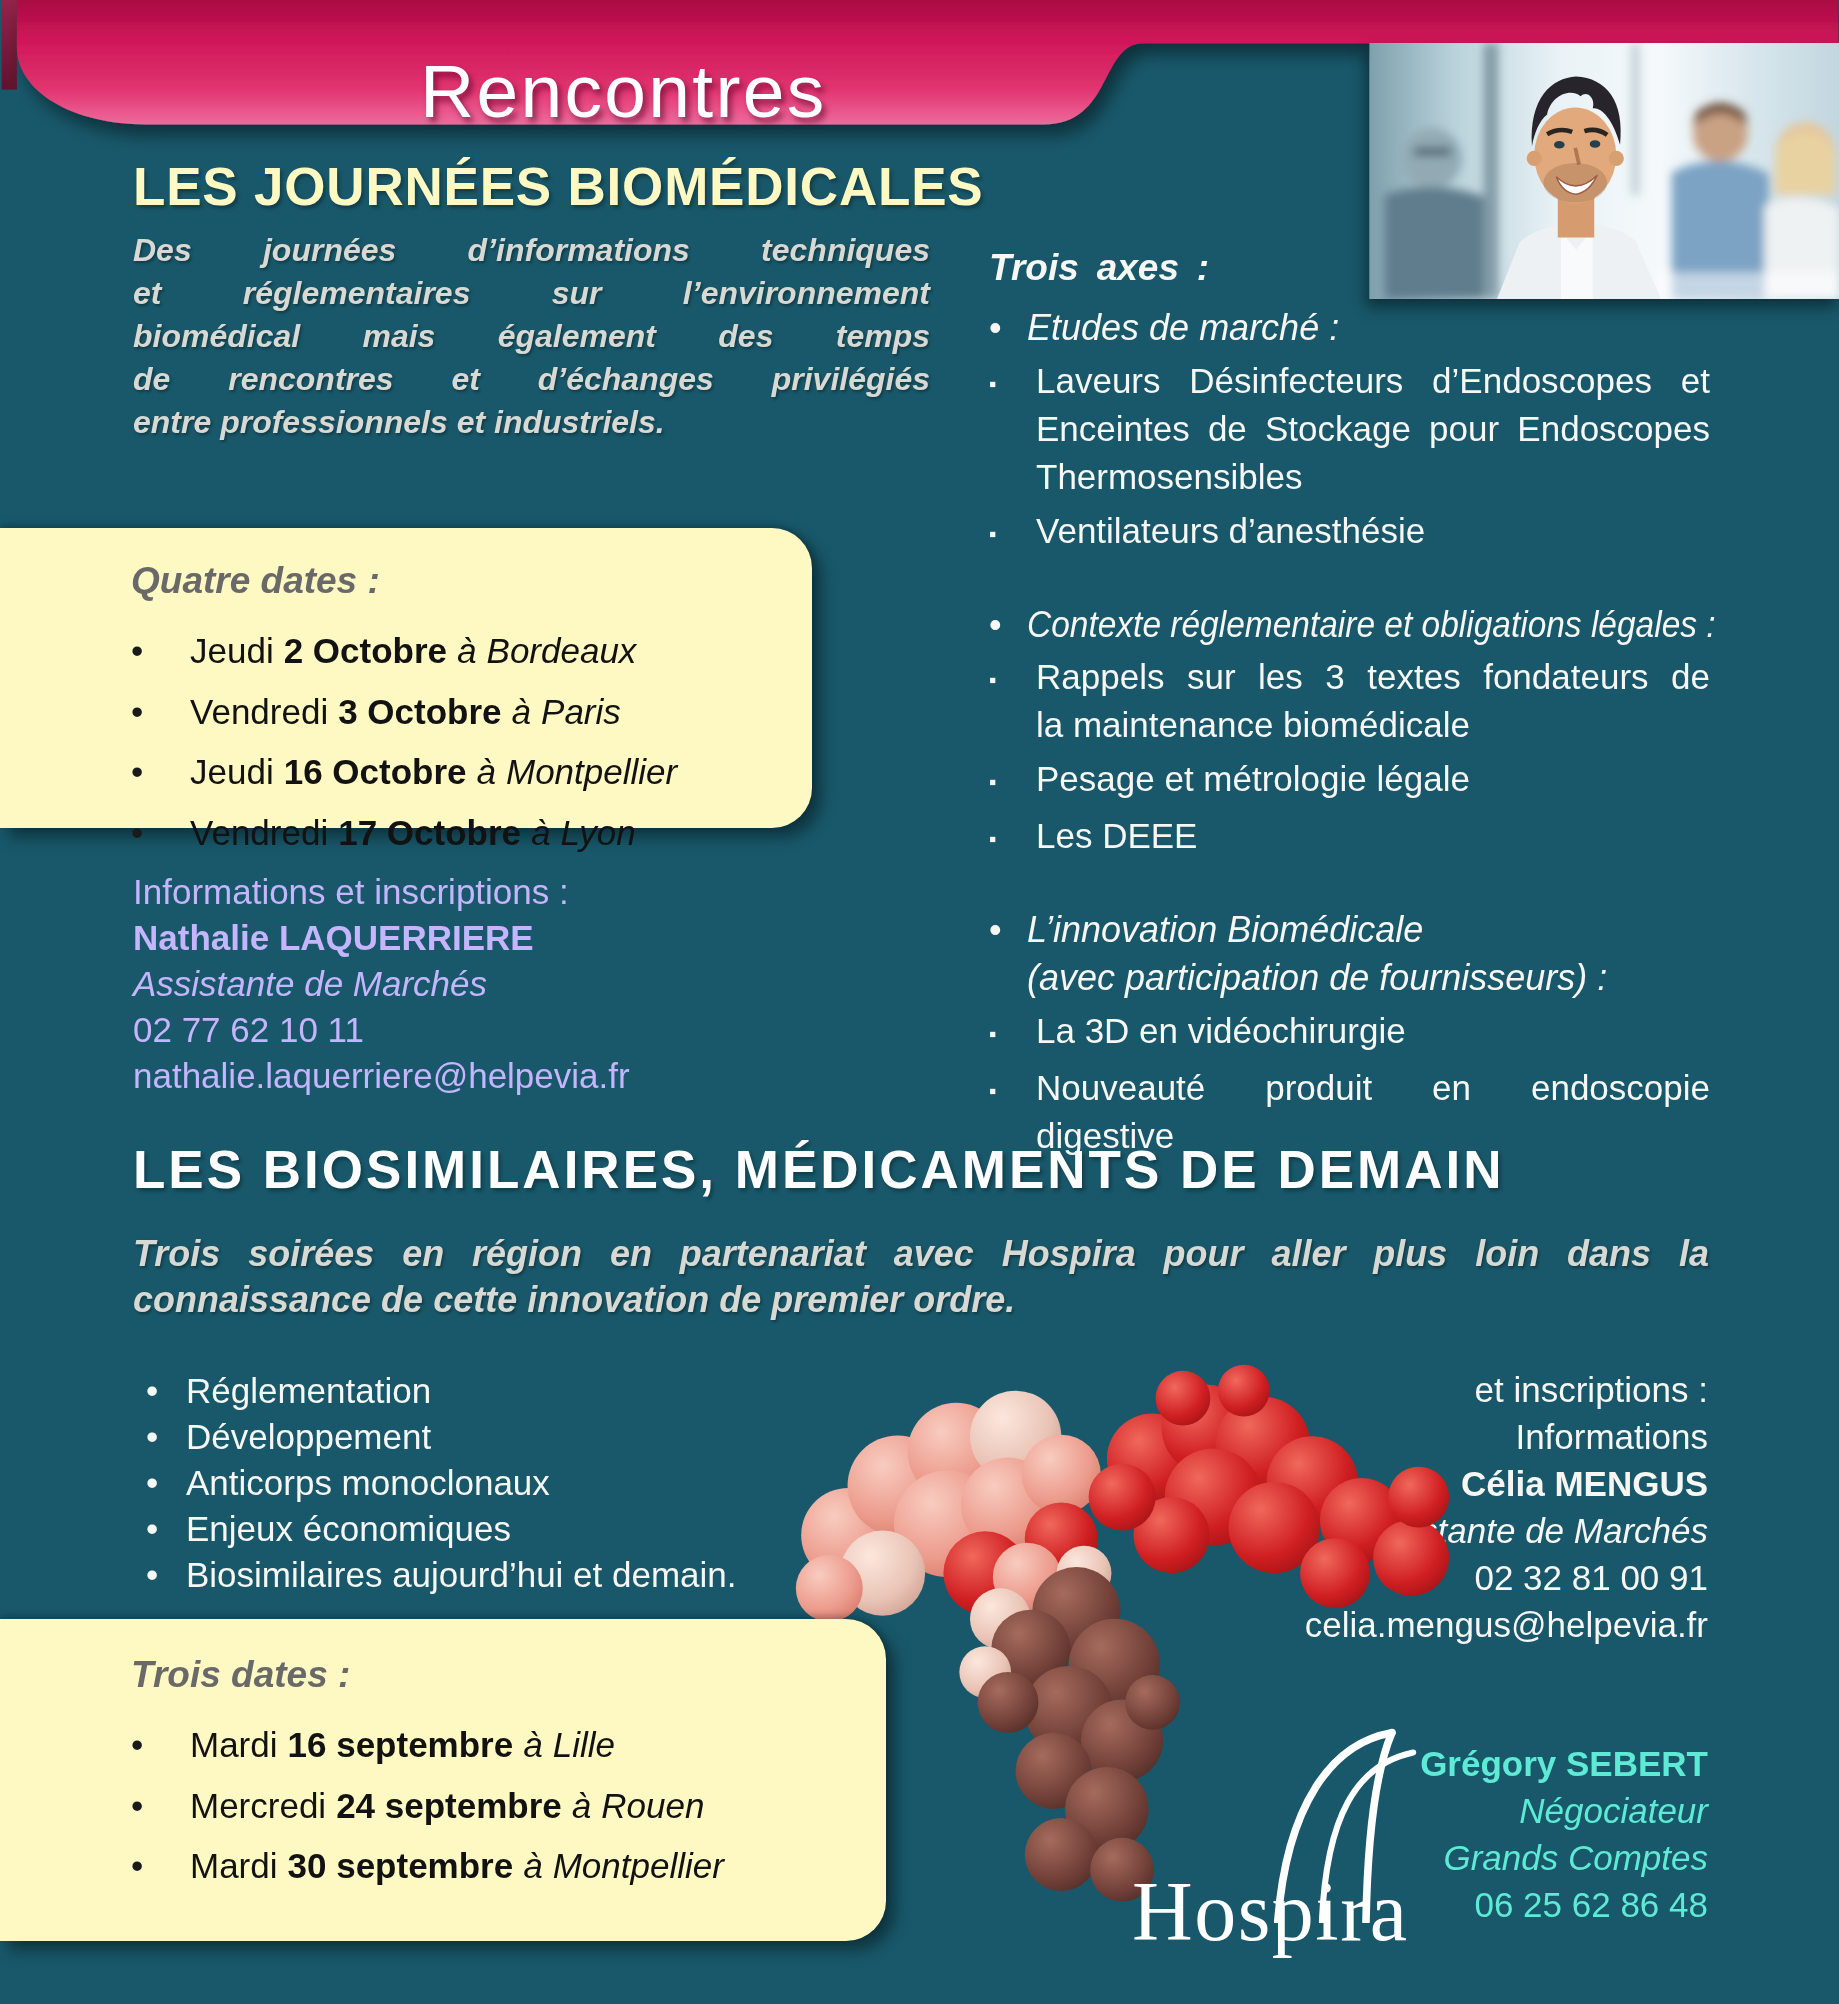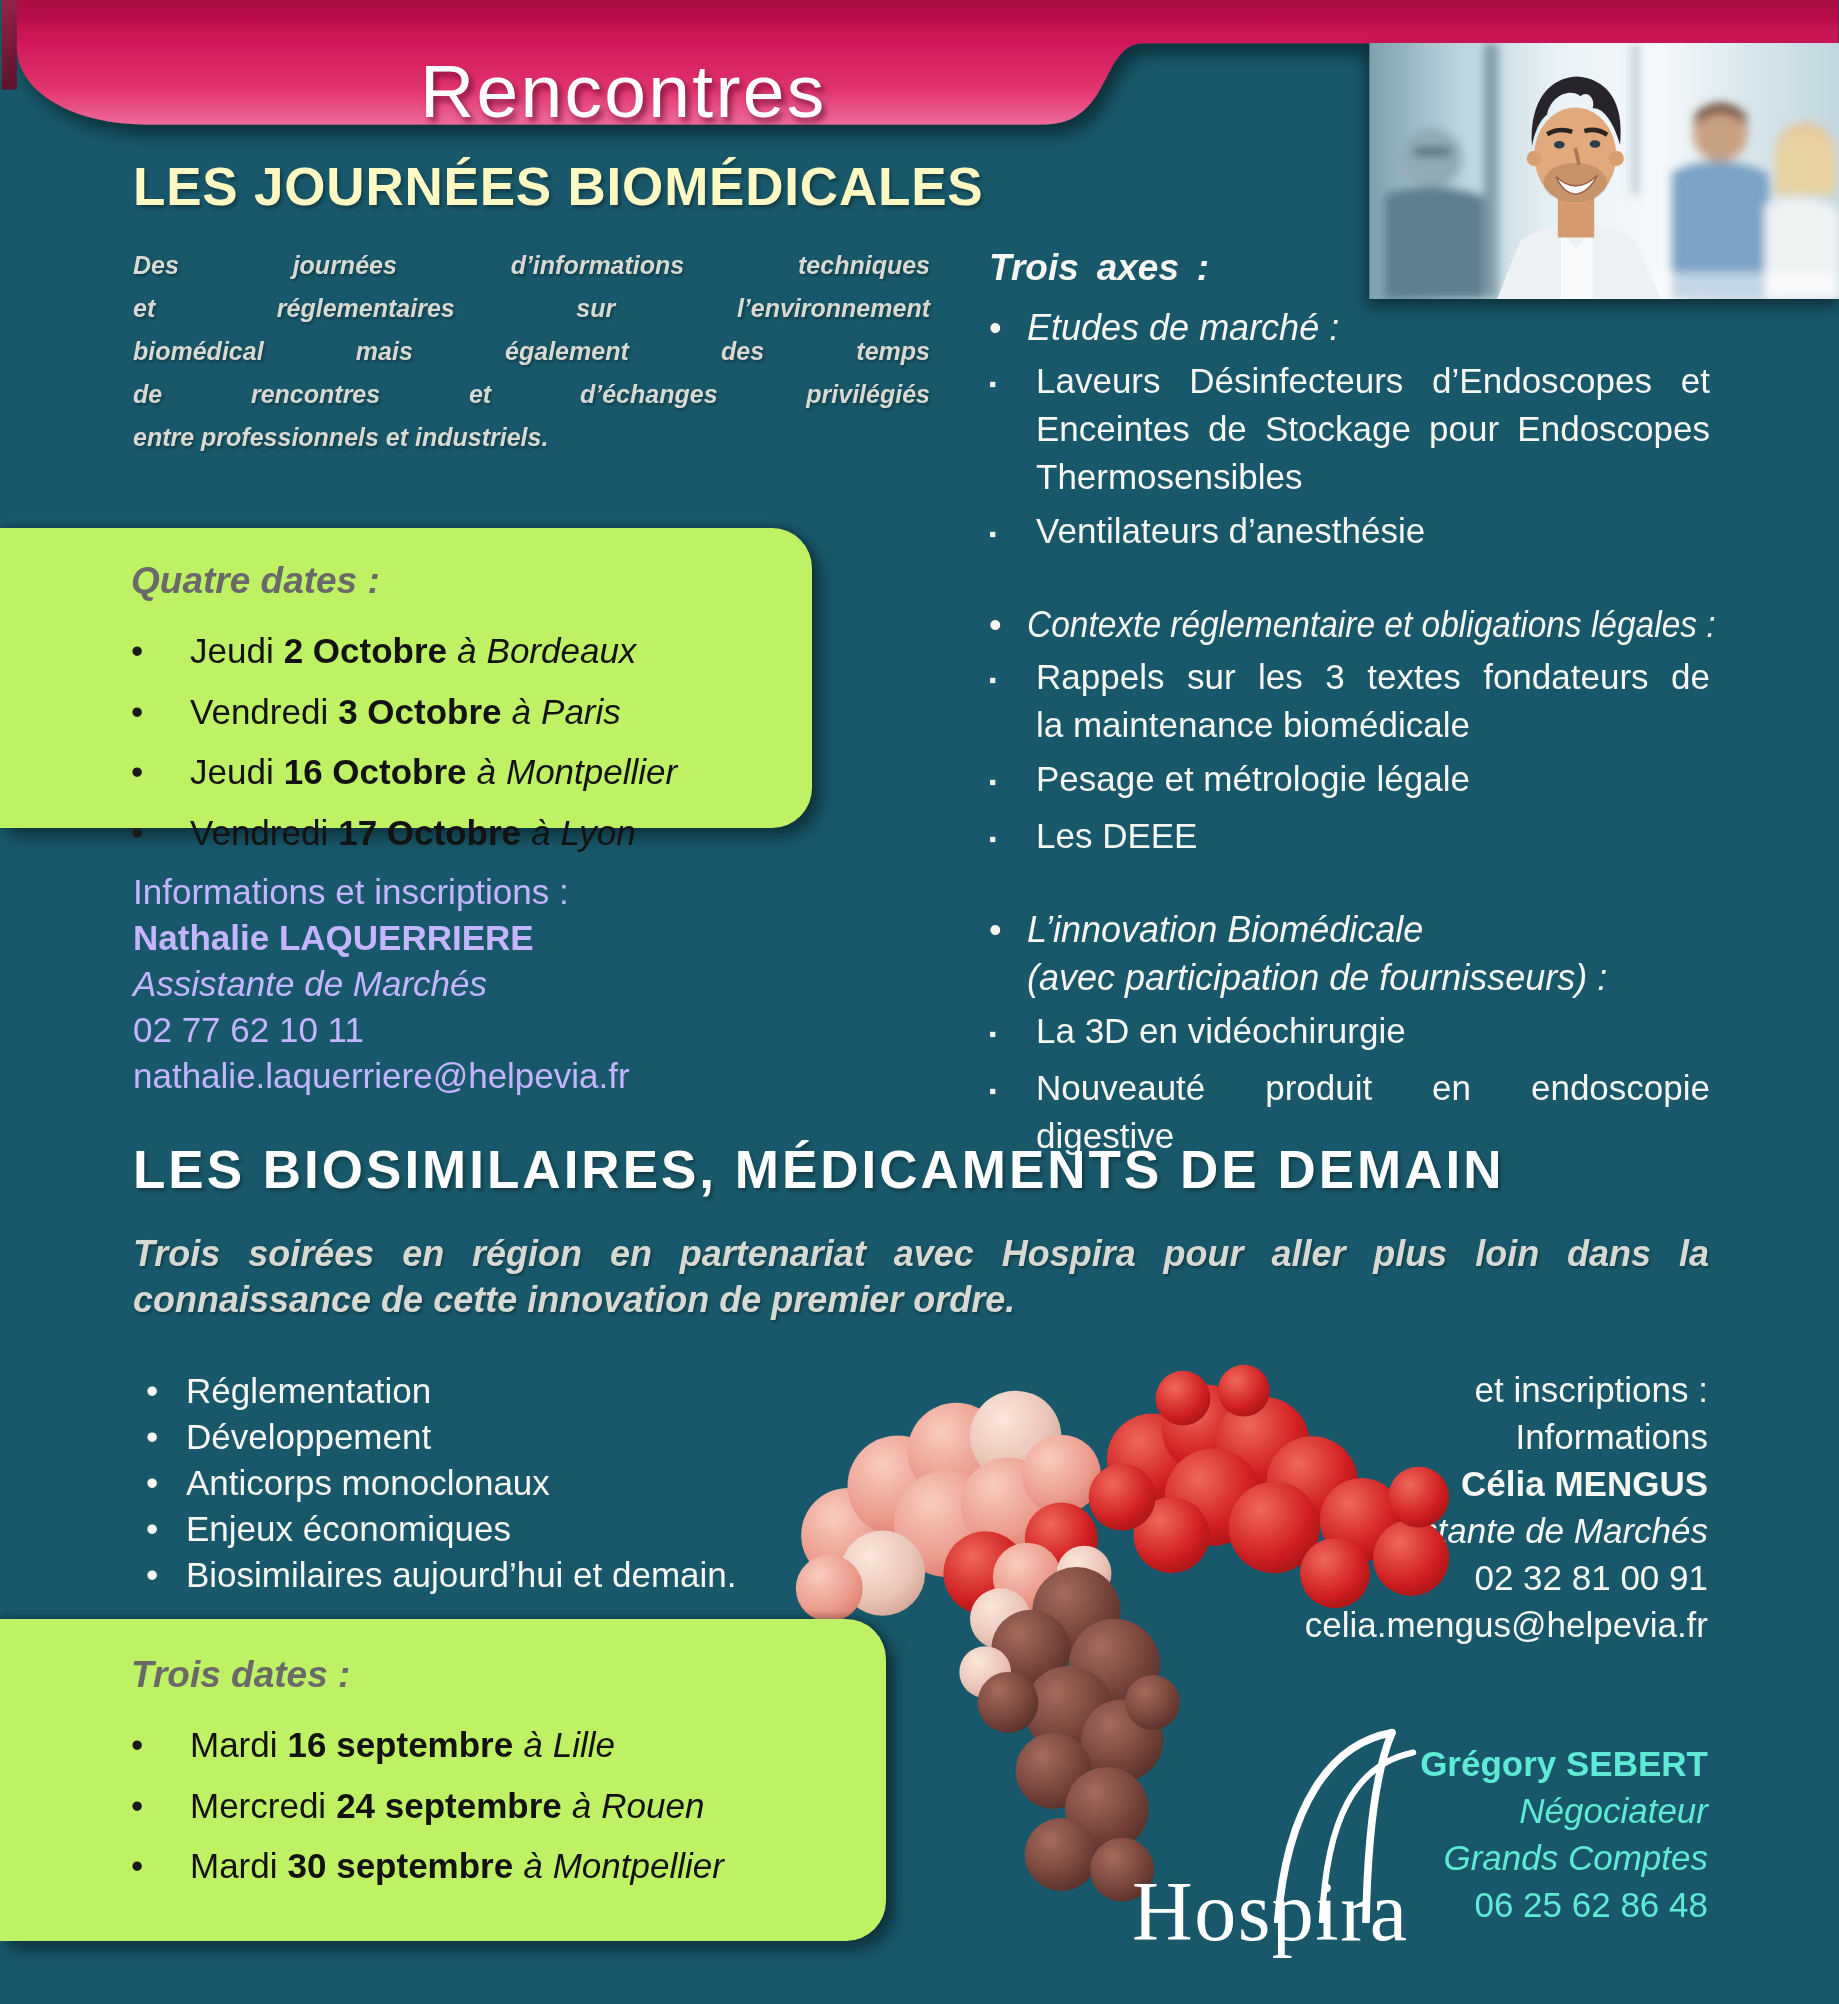--- a/index.html
+++ b/index.html
@@ -13,28 +13,28 @@
     text-shadow:3.8px 4.6px 6.8px rgba(90,0,40,.65);margin-top:45px;}
 
   
   .photo{position:absolute;left:1369px;top:43px;width:471px;height:256px;z-index:2;
     box-shadow:-3px 7.6px 13.7px rgba(0,0,0,.45);overflow:hidden;}
   .photo svg{display:block;}
 
   
   .s1-title{position:absolute;left:133px;top:156px;font-size:53px;font-weight:bold;
     color:#fef9c3;letter-spacing:0.8px;text-shadow:2.3px 3px 3.8px rgba(0,0,0,.3);}
-  .s1-intro{position:absolute;left:133px;top:244px;width:797px;
-    font-size:25px;line-height:43px;font-weight:bold;font-style:italic;color:#d9d9d4;
+  .s1-intro{position:absolute;left:133px;top:229px;width:797px;
+    font-size:32px;line-height:43px;font-weight:bold;font-style:italic;color:#d9d9d4;
     text-shadow:1.5px 2.3px 3px rgba(0,0,0,.35);}
   .jline{text-align:justify;text-align-last:justify;}
   .jline.jlast{text-align-last:left;}
 
   
-  .box{position:absolute;left:0;background:#bef264;border-radius:0 40px 40px 0;
+  .box{position:absolute;left:0;background:#fef9c3;border-radius:0 40px 40px 0;
     box-shadow:9px 9px 15px rgba(0,0,0,.42),0 -3px 6.8px rgba(0,0,0,.22);
     padding-left:131px;box-sizing:border-box;z-index:4;}
   .box1{top:528px;width:812px;height:300px;padding-top:32px;}
   .box2{top:1619px;width:886px;height:322px;padding-top:35px;}
   .box-title{font-size:37px;font-weight:bold;font-style:italic;color:#696969;margin-bottom:29px;}
   .date-item{display:flex;align-items:baseline;font-size:35px;color:#121212;margin-bottom:20.5px;}
   .date-item .dot{flex:0 0 49px;color:#1a1a1a;}
   .date-item span{margin-right:10px;}
   .bold{font-weight:bold;}
   .it{font-style:italic;}

